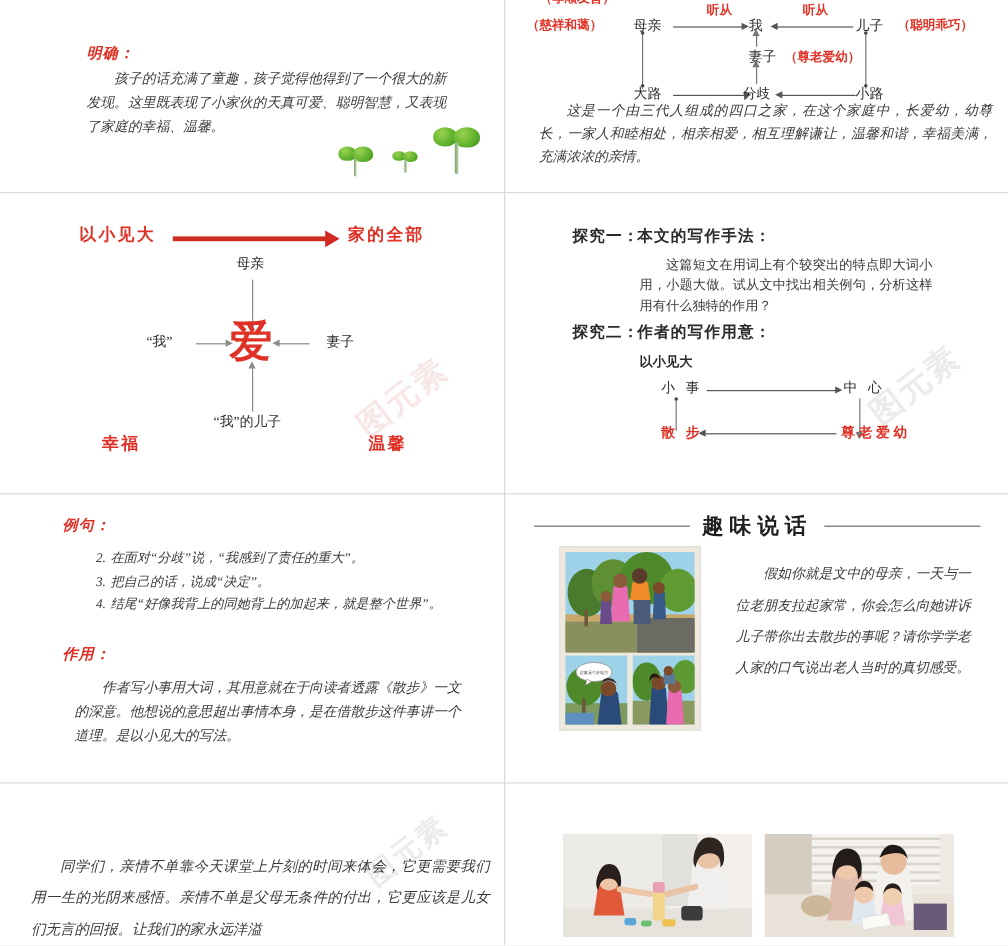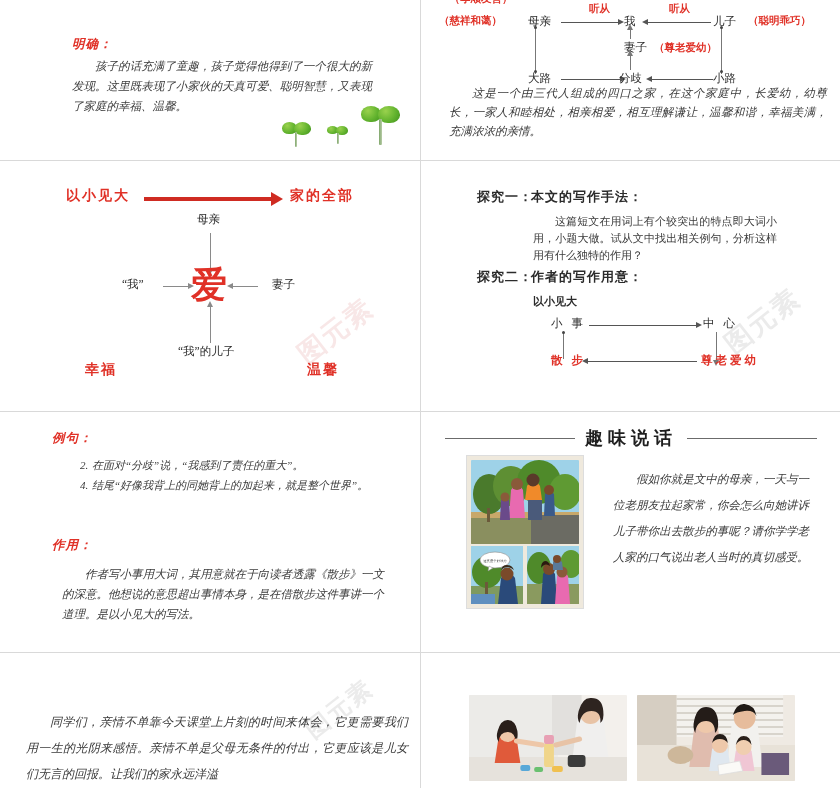--- a/index.html
+++ b/index.html
@@ -233,20 +233,21 @@
       <div class="s4-node r" style="left:130px; top:192px;">散 步</div>
       <div class="ln-h ar-l" style="left:166px; top:200px; width:110px;"></div>
       <div class="s4-node r" style="left:280px; top:192px;">尊老爱幼</div>
     </div>
   </div>
 
   <div class="slide">
     <div class="s5-label cn" style="top:18px;">例句：</div>
     <div class="s5-list cn">
       <div><span class="s5-num">2.</span><span>在面对“分歧”说，“我感到了责任的重大”。</span></div>
+      <div><span class="s5-num">3.</span><span>把自己的话，说成“决定”。</span></div>
       <div><span class="s5-num">4.</span><span>结尾“好像我背上的同她背上的加起来，就是整个世界”。</span></div>
     </div>
     <div class="s5-label cn" style="top:125px;">作用：</div>
     <div class="s5-body cn lead">作者写小事用大词，其用意就在于向读者透露《散步》一文的深意。他想说的意思超出事情本身，是在借散步这件事讲一个道理。是以小见大的写法。</div>
   </div>
 
   <div class="slide">
     <div class="rule-title">
       <span class="bar"></span>
       <span class="txt">趣味说话</span>

